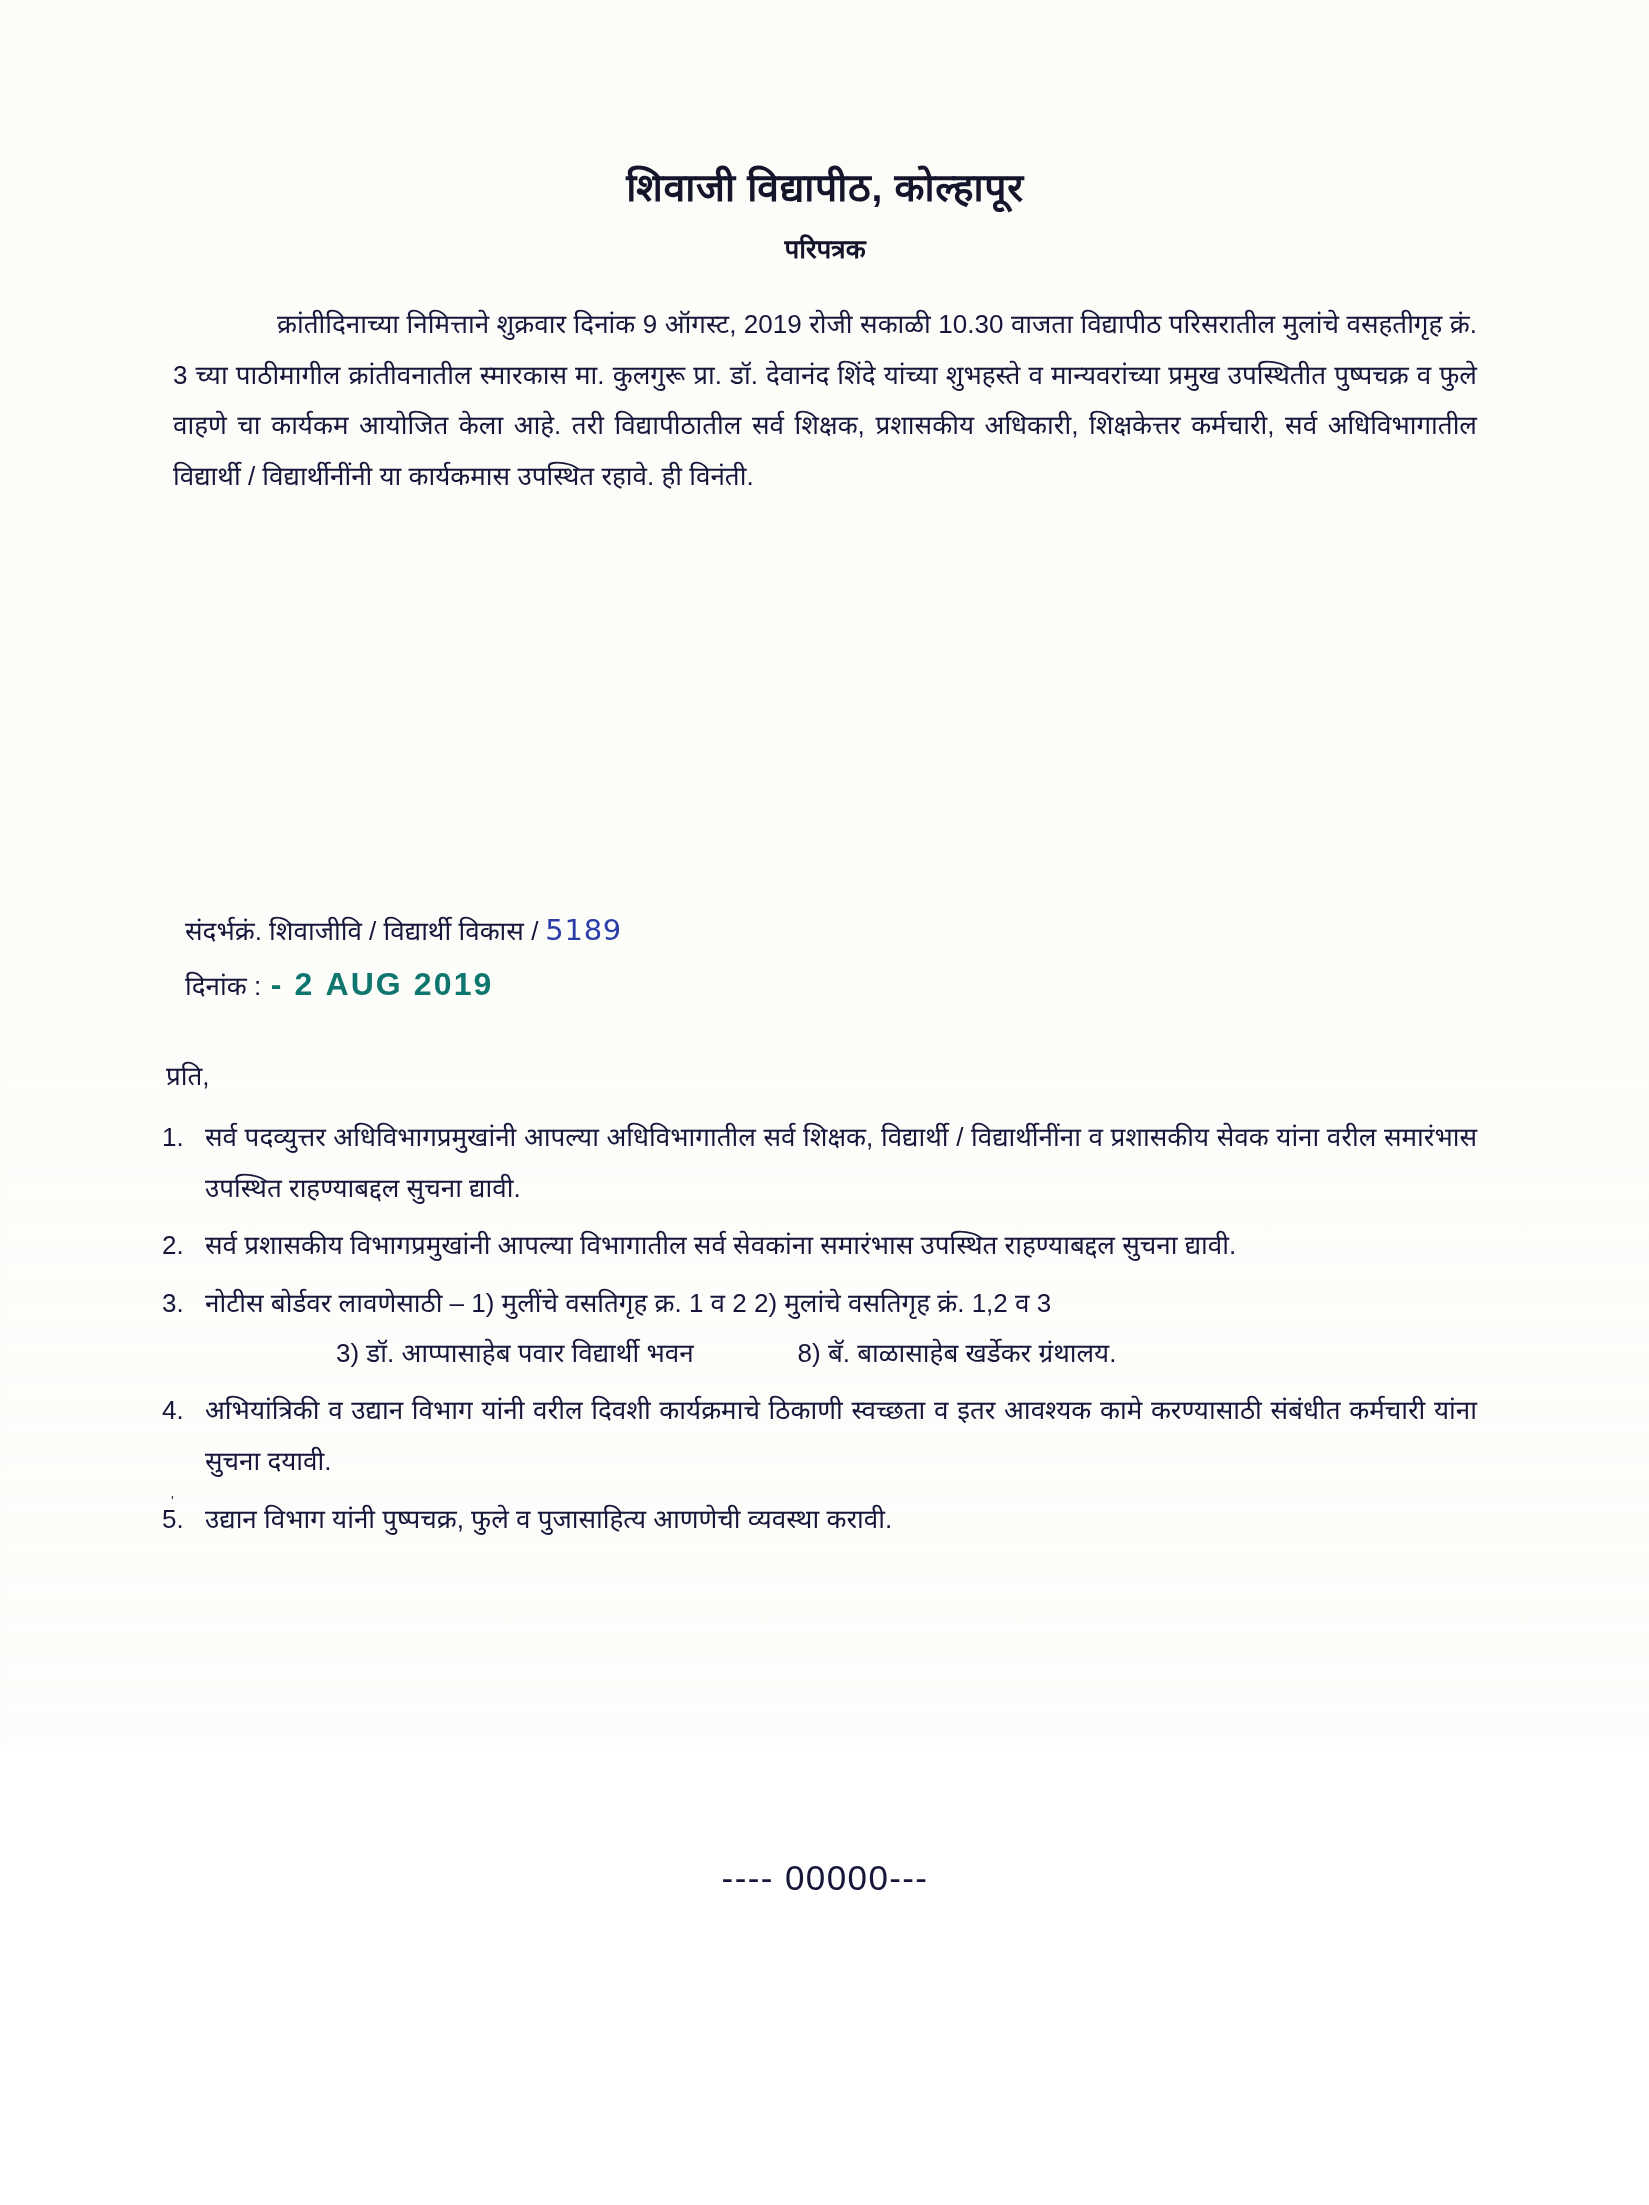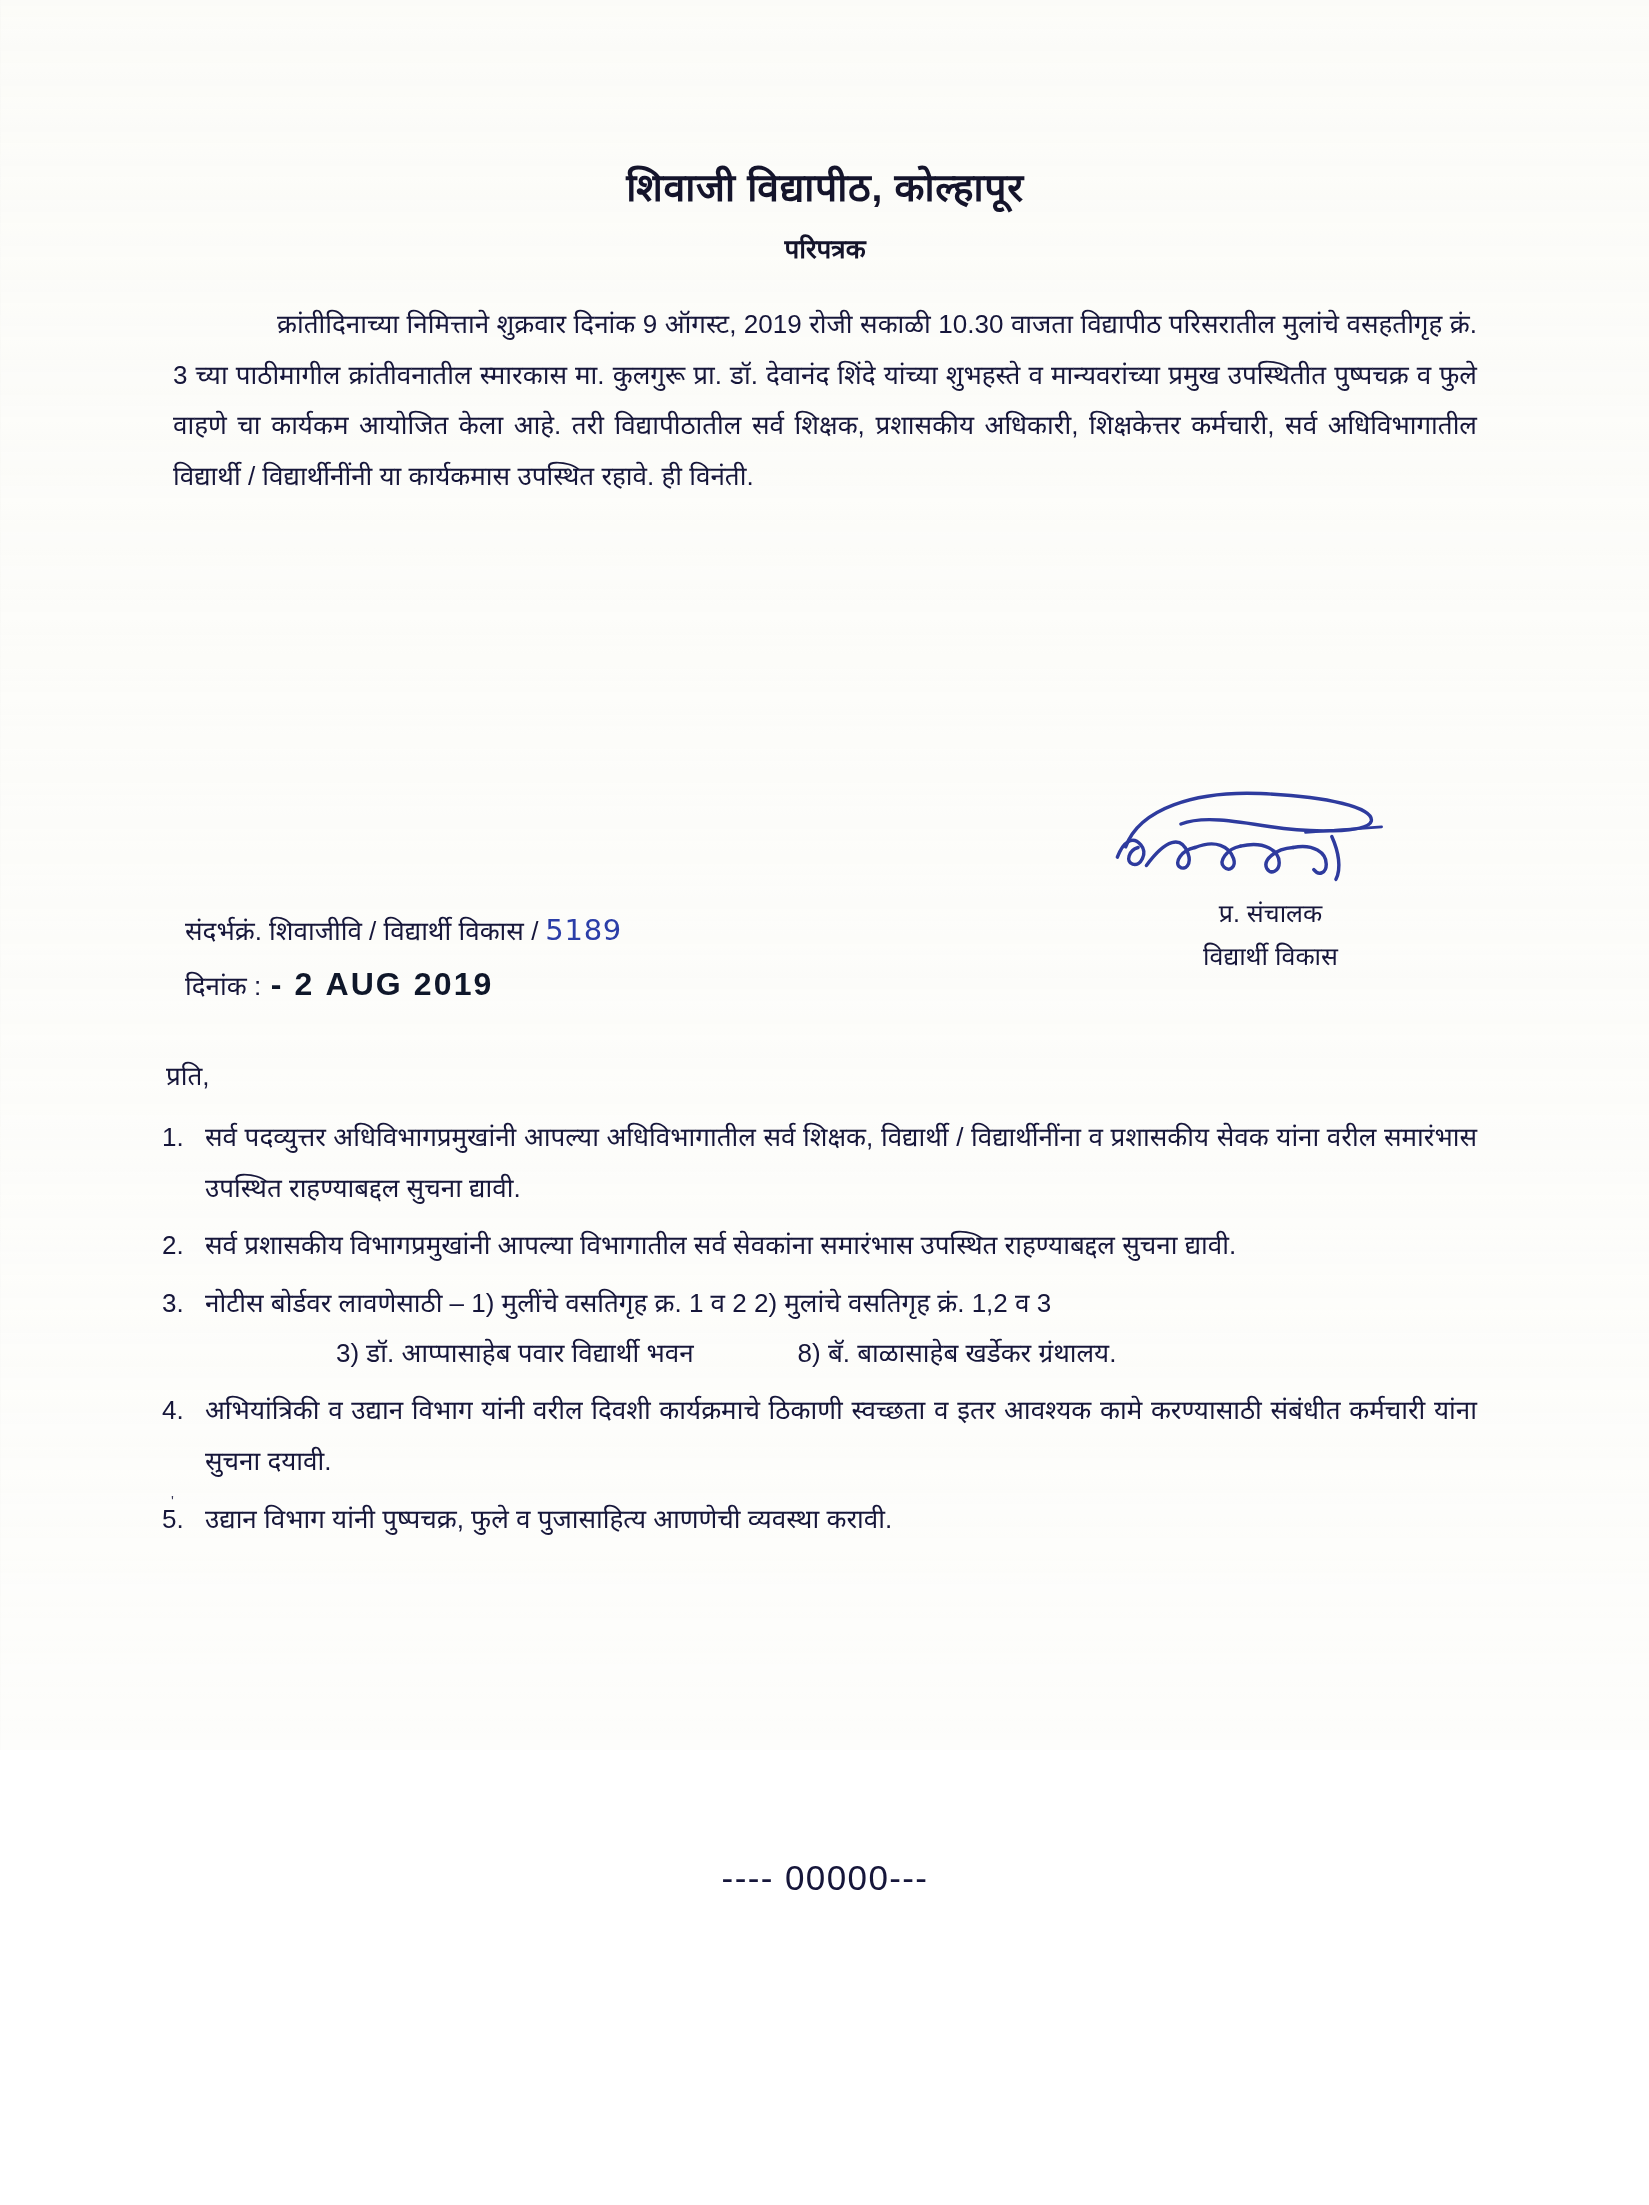--- a/index.html
+++ b/index.html
@@ -92,21 +92,21 @@
     color: #16163a;
   }
   .ref-hand {
     color: #2b3ea8;
     font-family: "DejaVu Sans", sans-serif;
     font-size: 29px;
     letter-spacing: 0.7px;
     padding-left: 7px;
   }
   .date-stamp {
-    color: #0f172a;
+    color: #0f766e;
     font-family: "Liberation Sans", sans-serif;
     font-weight: bold;
     font-size: 32px;
     letter-spacing: 2.1px;
     padding-left: 9.7px;
     text-align: center;
   }
   .prati {
     position: absolute;
     left: 166px;
@@ -171,36 +171,20 @@
 
 <div class="page">
   <div class="scan-tint"></div>
 
   <div class="content">
     <h1 class="doc-title">शिवाजी विद्यापीठ, कोल्हापूर</h1>
     <div class="doc-subtitle">परिपत्रक</div>
     <p class="body-para">क्रांतीदिनाच्या निमित्ताने शुक्रवार दिनांक 9 ऑगस्ट, 2019 रोजी सकाळी 10.30 वाजता विद्यापीठ परिसरातील मुलांचे वसहतीगृह क्रं. 3 च्या पाठीमागील क्रांतीवनातील स्मारकास मा. कुलगुरू प्रा. डॉ. देवानंद शिंदे यांच्या शुभहस्ते व मान्यवरांच्या प्रमुख उपस्थितीत पुष्पचक्र व फुले वाहणे चा कार्यकम आयोजित केला आहे. तरी विद्यापीठातील सर्व शिक्षक, प्रशासकीय अधिकारी, शिक्षकेत्तर कर्मचारी, सर्व अधिविभागातील विद्यार्थी / विद्यार्थीनींनी या कार्यकमास उपस्थित रहावे. ही विनंती.</p>
   </div>
 
-  <div class="sign-block">
-    <div class="signature">
-      <svg width="332" height="104" viewBox="0 0 480 150" fill="none" xmlns="http://www.w3.org/2000/svg">
-        <path d="M40 95 C60 40, 140 14, 235 18 C330 22, 400 38, 395 58 C390 76, 300 74, 250 66 C195 57, 150 50, 120 62" stroke="#2e3b9e" stroke-width="5" stroke-linecap="round" fill="none"></path>
-        <path d="M28 110 C36 88, 50 78, 62 92 C72 104, 62 124, 50 120 C40 117, 44 100, 58 96" stroke="#2e3b9e" stroke-width="5" stroke-linecap="round" fill="none"></path>
-        <path d="M70 122 C98 84, 120 78, 130 104 C136 120, 126 130, 118 124 C110 118, 120 100, 140 96" stroke="#2e3b9e" stroke-width="5" stroke-linecap="round" fill="none"></path>
-        <path d="M140 96 C170 84, 190 94, 196 112 C200 124, 190 132, 182 124 C174 116, 186 98, 206 94" stroke="#2e3b9e" stroke-width="5" stroke-linecap="round" fill="none"></path>
-        <path d="M206 94 C240 86, 262 100, 262 118 C262 130, 250 136, 244 126 C238 114, 256 98, 282 96" stroke="#2e3b9e" stroke-width="5" stroke-linecap="round" fill="none"></path>
-        <path d="M282 96 C312 90, 330 104, 330 120 C330 132, 320 138, 312 128" stroke="#2e3b9e" stroke-width="5" stroke-linecap="round" fill="none"></path>
-        <path d="M338 80 C348 102, 352 126, 344 142" stroke="#2e3b9e" stroke-width="5" stroke-linecap="round" fill="none"></path>
-        <path d="M300 74 L410 66" stroke="#2e3b9e" stroke-width="4" stroke-linecap="round" fill="none"></path>
-      </svg>
-    </div>
-    <div class="sign-name">प्र. संचालक</div>
-    <div class="sign-name" style="margin-top:2.8px">विद्यार्थी विकास</div>
-  </div>
 
   <div class="ref-block">
     <div>
       <span>संदर्भक्रं. शिवाजीवि / विद्यार्थी विकास /</span><span class="ref-hand">5189</span>
     </div>
     <div>
       <span>दिनांक :</span><span class="date-stamp">- 2 AUG 2019</span>
     </div>
   </div>
 

